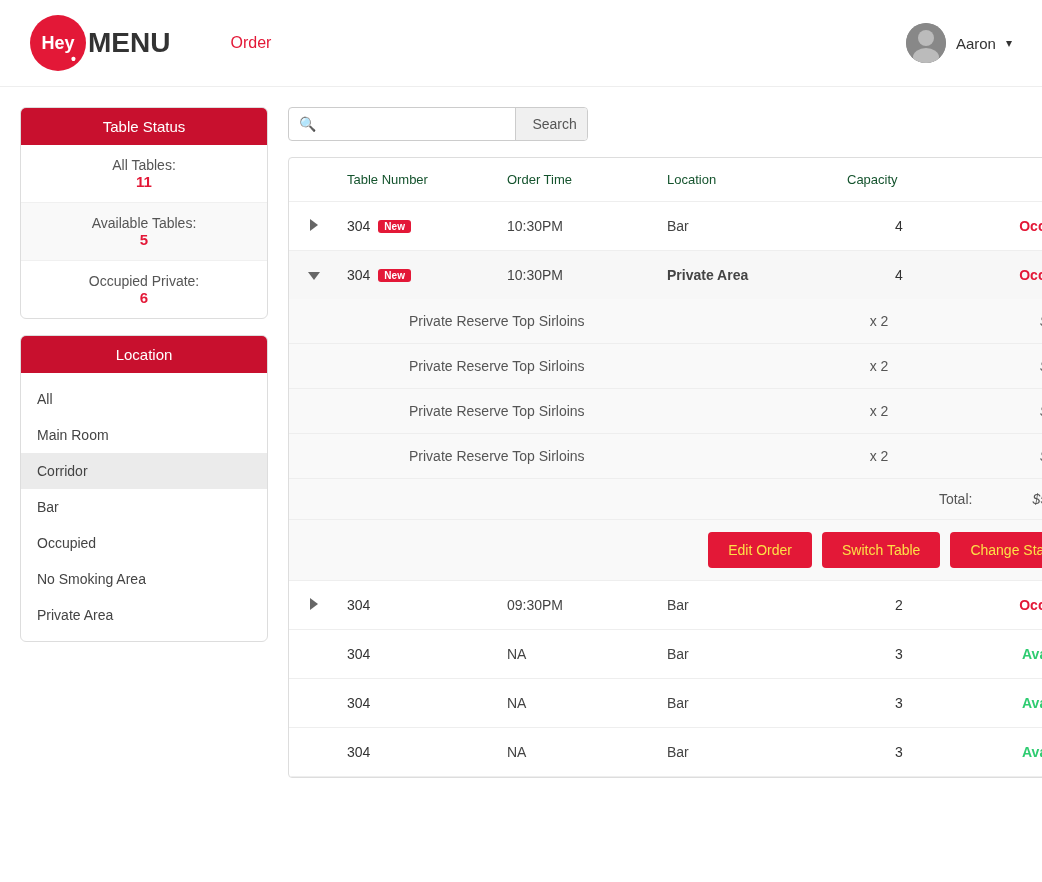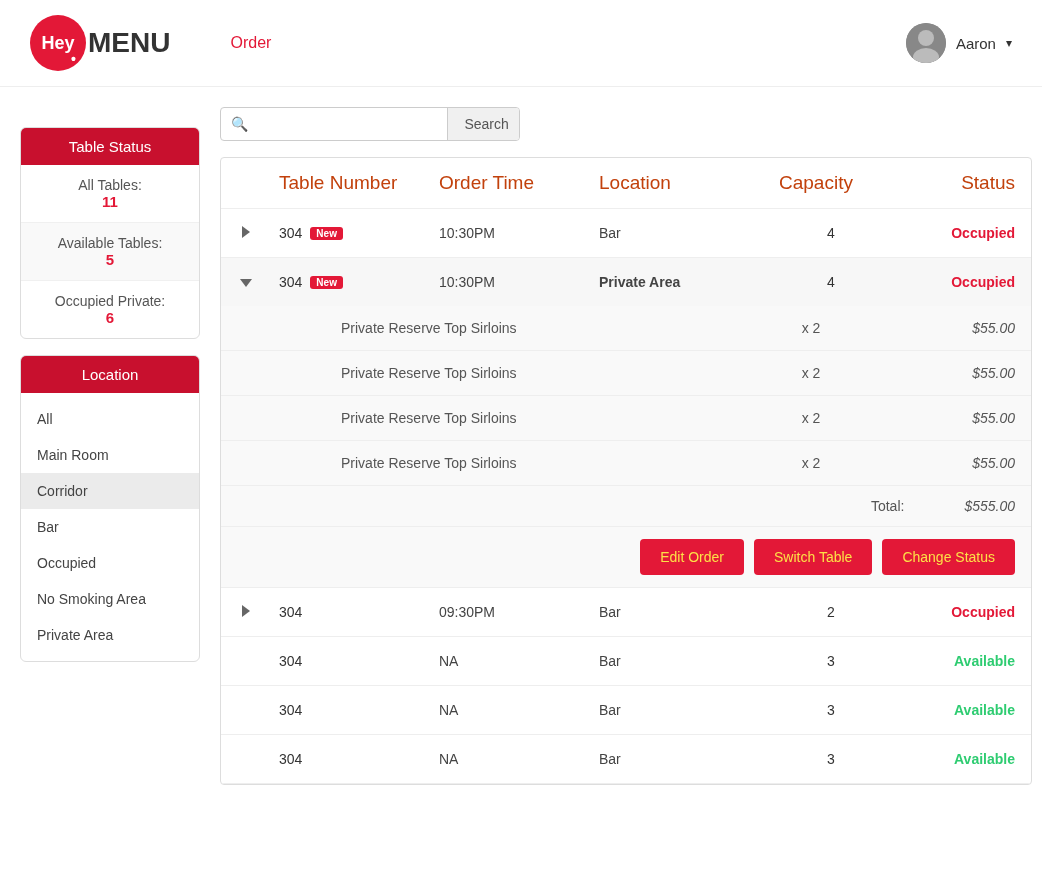--- a/index.html
+++ b/index.html
@@ -17,21 +17,21 @@
     .nav-order { color: #e31837; font-size: 16px; font-weight: 500; }
     .header-right { margin-left: auto; display: flex; align-items: center; gap: 10px; }
     .avatar { width: 40px; height: 40px; border-radius: 50%; background: #888; overflow: hidden; display: flex; align-items: center; justify-content: center; }
     .user-name { font-size: 15px; color: #333; }
     .dropdown-arrow { color: #333; font-size: 12px; }
 
     
     .main-content { display: flex; padding: 20px; gap: 20px; }
 
     
-    .sidebar { width: 180px; flex-shrink: 0; display: flex; flex-direction: column; gap: 16px; margin-top: 20px; }
+    .sidebar { width: 248px; flex-shrink: 0; display: flex; flex-direction: column; gap: 16px; }
 
     .card { background: #fff; border: 1px solid #ddd; border-radius: 6px; overflow: hidden; }
     .card-header { background: #c8102e; color: white; text-align: center; padding: 10px; font-size: 15px; font-weight: 500; }
 
     .table-status-list { padding: 0; }
     .table-status-item { display: flex; justify-content: space-between; align-items: center; padding: 12px 16px; border-bottom: 1px solid #f0f0f0; flex-direction: column; }
     .table-status-item:last-child { border-bottom: none; }
     .table-status-label { color: #555; font-size: 14px; }
     .table-status-count { color: #e31837; font-weight: 700; font-size: 15px; }
     .table-status-item.highlighted { background: #f9f9f9; }
@@ -47,21 +47,21 @@
     .search-bar { display: flex; align-items: center; margin-bottom: 16px; border: 1px solid #ccc; border-radius: 4px; overflow: hidden; width: 300px; }
     .search-icon { padding: 8px 10px; color: #999; font-size: 14px; }
     .search-input { border: none; outline: none; flex: 1; padding: 8px 4px; font-size: 14px; color: #555; }
     .search-btn { background: #f0f0f0; border: none; border-left: 1px solid #ccc; padding: 8px 16px; cursor: pointer; font-size: 14px; color: #555; }
 
     
     .table-grid { background: #fff; border: 1px solid #ddd; border-radius: 4px; overflow: hidden; }
 
     
     .table-header { display: grid; grid-template-columns: 50px 160px 160px 180px 120px 140px; padding: 10px 0; border-bottom: 1px solid #eee; }
-    .th { color: #c2410c; font-size: 19px; font-weight: 400; padding: 4px 8px; }
+    .th { color: #14532d; font-size: 13px; font-weight: 400; padding: 4px 8px; }
 
     
     .table-row { border-bottom: 1px solid #eee; }
     .table-row-main { display: grid; grid-template-columns: 50px 160px 160px 180px 120px 140px; align-items: center; padding: 12px 0; cursor: pointer; }
     .table-row-main.expanded { background: #f7f7f7; }
 
     .td { padding: 4px 8px; font-size: 14px; color: #333; }
     .td-arrow { text-align: center; color: #666; }
     .td-table-num { display: flex; align-items: center; gap: 8px; font-weight: 500; }
     .td-time { color: #444; }

